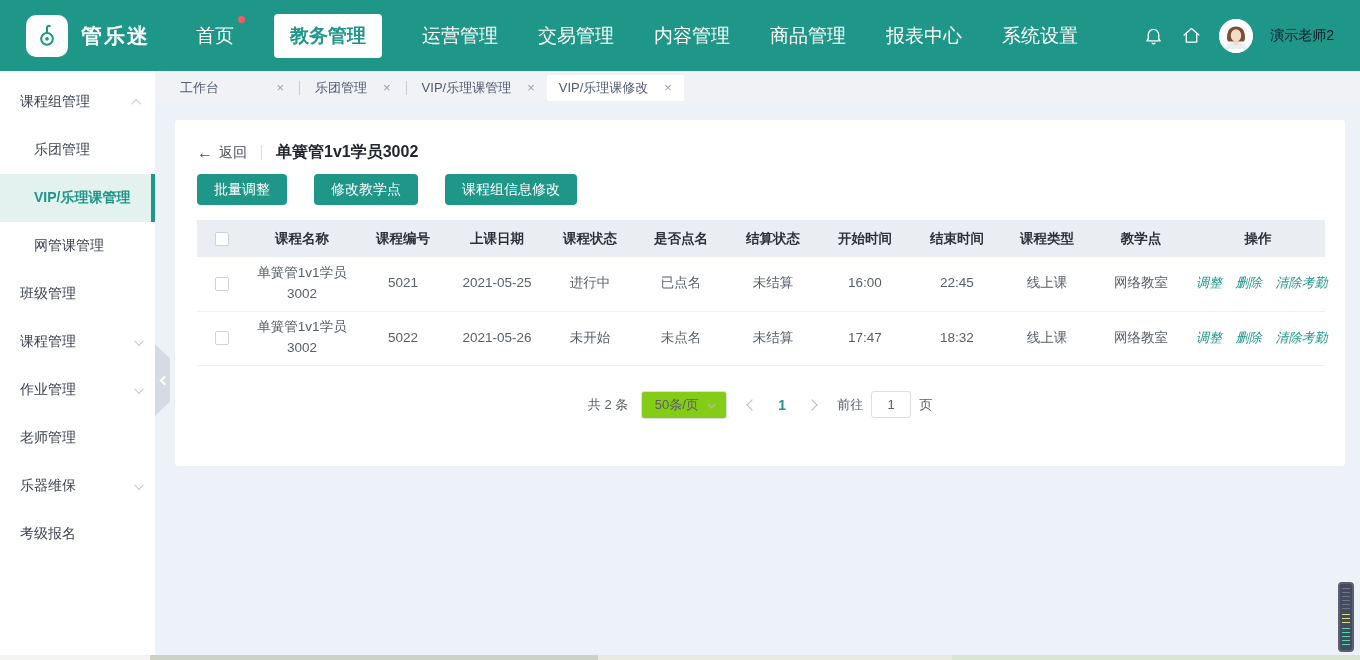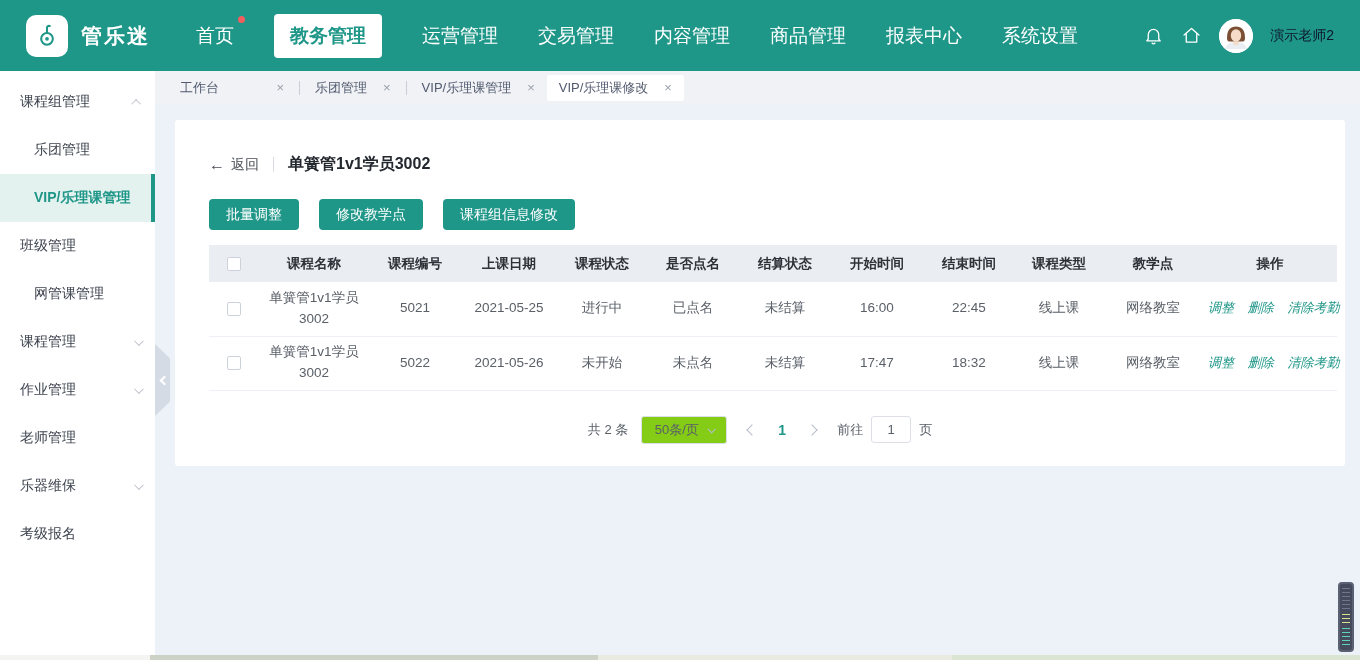--- a/index.html
+++ b/index.html
@@ -45,30 +45,30 @@
   .chev.up { transform:rotate(-135deg) translateY(-2px); }
   .collapse-handle { position:absolute; left:155px; top:344px; width:15px; height:72px; background:#d4dbe5;
             clip-path:polygon(0 0,100% 20%,100% 80%,0 100%); display:flex; align-items:center;
             justify-content:center; cursor:pointer; z-index:26; }
   .chev-left { width:7px; height:7px; border-left:2px solid #fff; border-bottom:2px solid #fff;
                transform:rotate(45deg); margin-left:3px; }
 
   
   .main { position:absolute; left:155px; top:104px; right:0; bottom:0; background:#edf1f8; }
   .card { position:absolute; left:20px; top:16px; right:15px; height:346px; background:#fff;
-          border-radius:3px; padding:34px; }
+          border-radius:3px; padding:22px; }
 
   .page-header { display:flex; align-items:center; gap:14px; }
   .back { display:flex; align-items:center; gap:6px; font-size:14px; color:#484d55; cursor:pointer; }
   .back-arrow { font-size:16px; line-height:1; }
   .back-arrow::before { content:"\2190"; }
   .header-divider { width:1px; height:15px; background:#d8dce2; }
   .page-title { font-size:16px; font-weight:700; color:#23272e; }
 
-  .actions { margin-top:24px; display:flex; gap:20px; }
+  .actions { margin-top:11px; display:flex; gap:27px; }
   .btn { background:#1e9688; color:#fff; font-size:14px; padding:0 17px; height:31px;
          border-radius:4px; border:none; cursor:pointer; font-family:inherit; }
 
   table.grid { margin-top:15px; width:100%; border-collapse:collapse; table-layout:fixed; }
   .grid thead th { background:#eaedf1; height:37px; font-size:13.5px; font-weight:700;
                    color:#2e3238; text-align:center; }
   .grid tbody td { height:54px; text-align:center; font-size:13.5px; color:#5a6068;
                    border-bottom:1px solid #edf0f4; line-height:1.55; }
   .cb { display:inline-block; width:14px; height:14px; background:#fff; border:1px solid #ced3db;
         border-radius:2px; vertical-align:middle; cursor:pointer; }
@@ -180,25 +180,25 @@
   <div class="side-item">
     <span>课程组管理</span>
     <span class="chev up"></span>
   </div>
   <div class="side-item child">
     <span>乐团管理</span>
   </div>
   <div class="side-item child active">
     <span>VIP/乐理课管理</span>
   </div>
-  <div class="side-item">
-    <span>班级管理</span>
-  </div>
   <div class="side-item child">
     <span>网管课管理</span>
+  </div>
+  <div class="side-item">
+    <span>班级管理</span>
   </div>
   <div class="side-item">
     <span>课程管理</span>
     <span class="chev down"></span>
   </div>
   <div class="side-item">
     <span>作业管理</span>
     <span class="chev down"></span>
   </div>
   <div class="side-item">

